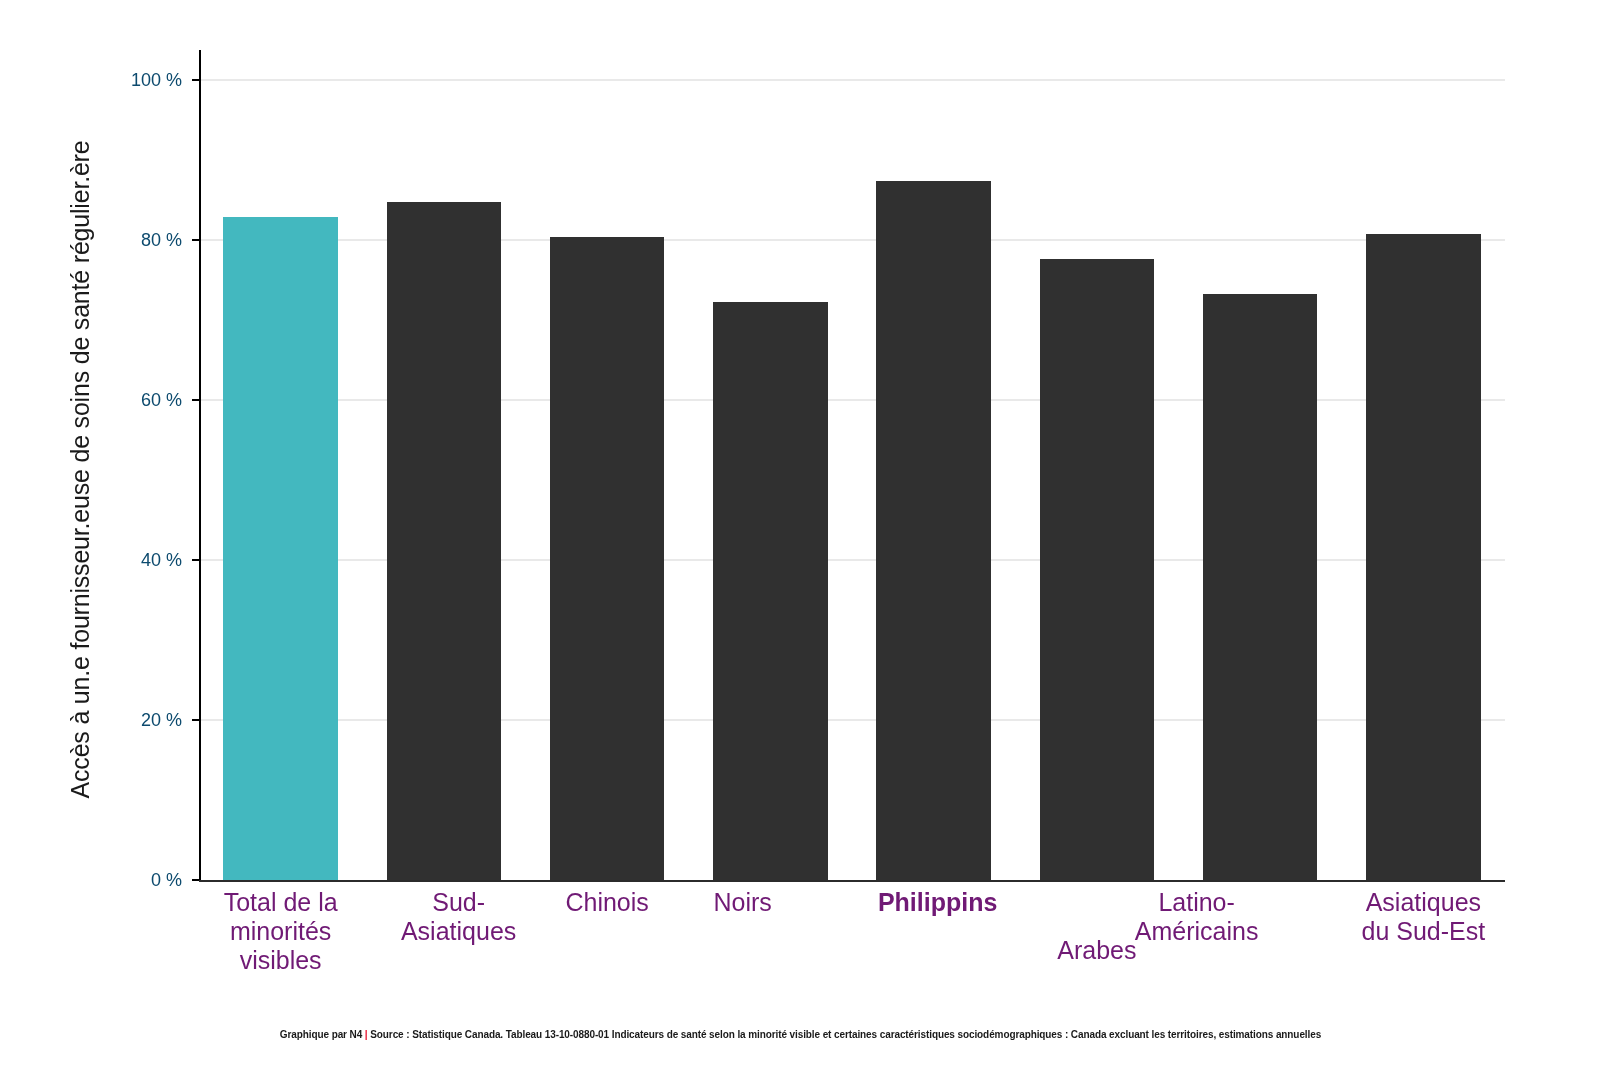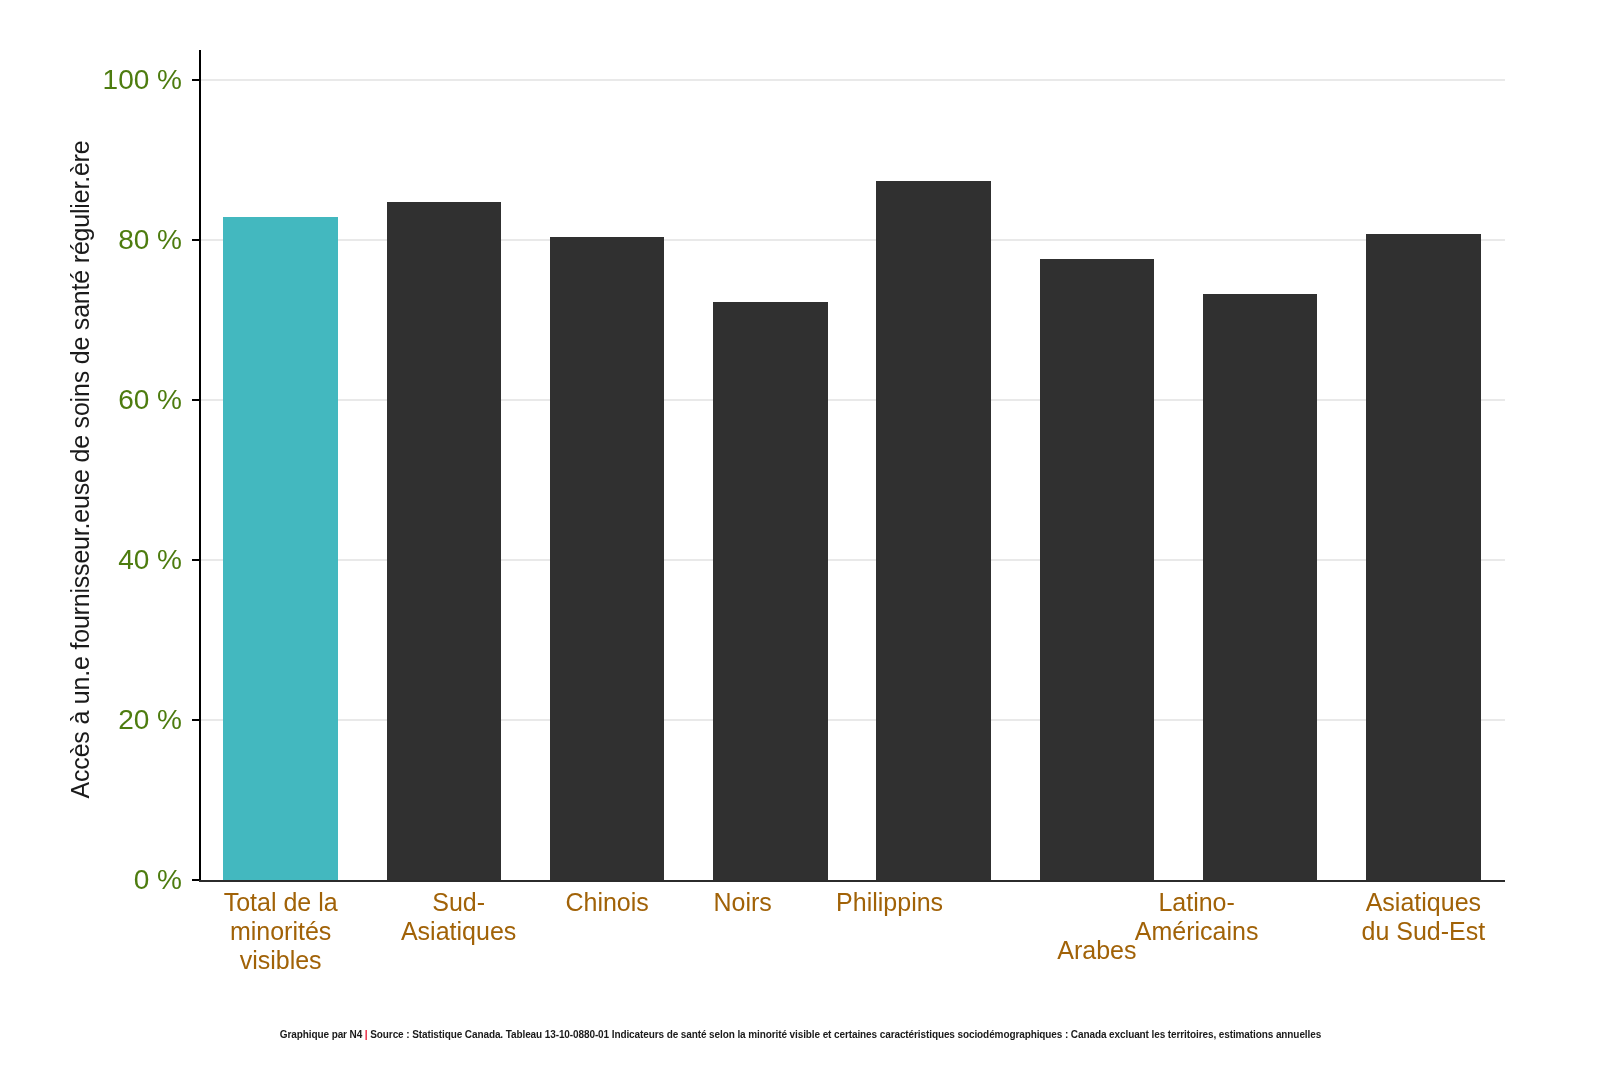--- a/index.html
+++ b/index.html
@@ -73,22 +73,22 @@
     bottom: 0;
     width: 100%;
     height: 2px;
     background: #2b2b2b;
   }
   .ytick-label {
     position: absolute;
     right: 1419px;          
     width: 160px;
     text-align: right;
-    font-size: 28px;
-    color: #4d7c0f;
+    font-size: 18px;
+    color: #0c4a6e;
     transform: translateY(-50%);
     white-space: nowrap;
   }
   .ytick-mark {
     position: absolute;
     width: 7px;
     height: 2px;
     background: #000000;
     left: 192px;
     transform: translateY(-50%);
@@ -103,21 +103,21 @@
     position: absolute;
     bottom: 0;
   }
 
   
   .xtick {
     position: absolute;
     top: 888px;
     font-size: 25px;
     line-height: 29px;
-    color: #a16207;
+    color: #701a75;
     text-align: center;
   }
 
   
   #caption {
     position: absolute;
     left: 0;
     top: 1029px;
     width: 1601px;
     text-align: center;
@@ -184,21 +184,21 @@
       <div class="xtick" style="left: 381px; width: 155.25px;">
         <div>Sud-</div>
         <div>Asiatiques</div>
       </div>
       <div class="xtick" style="left: 529.5px; width: 155.25px;">
         <div>Chinois</div>
       </div>
       <div class="xtick" style="left: 665px; width: 155.25px;">
         <div>Noirs</div>
       </div>
-      <div class="xtick" style="left: 812px; width: 155.25px;">
+      <div class="xtick" style="left: 860px; width: 155.25px; font-weight: bold;">
         <div>Philippins</div>
       </div>
       <div class="xtick" style="left: 1019.25px; width: 155.25px; margin-top: 48px;">
         <div>Arabes</div>
       </div>
       <div class="xtick" style="left: 1119px; width: 155.25px;">
         <div>Latino-</div>
         <div>Américains</div>
       </div>
       <div class="xtick" style="left: 1345.75px; width: 155.25px;">

